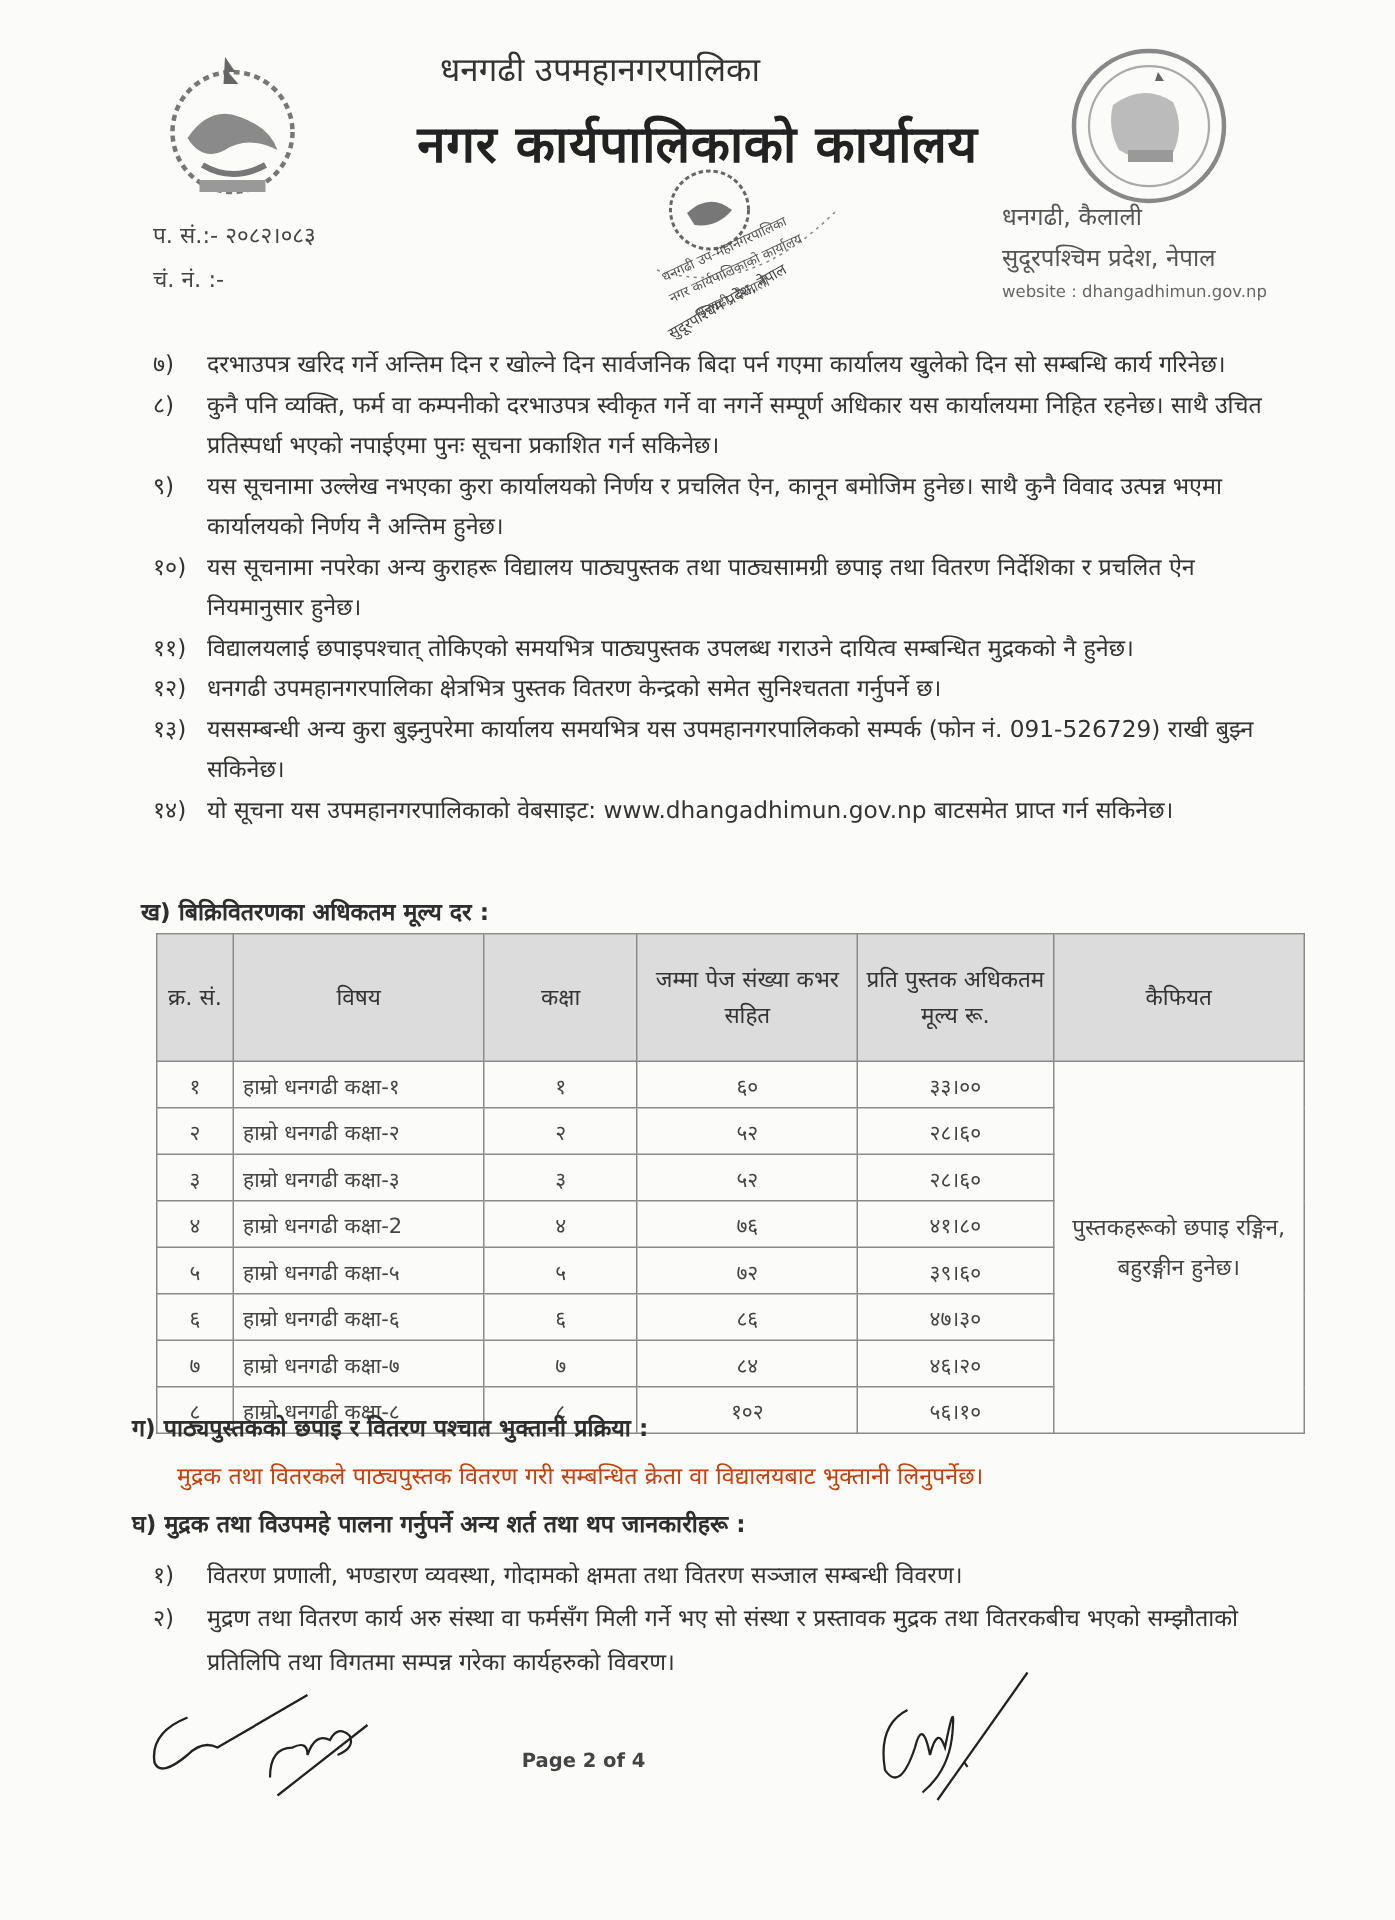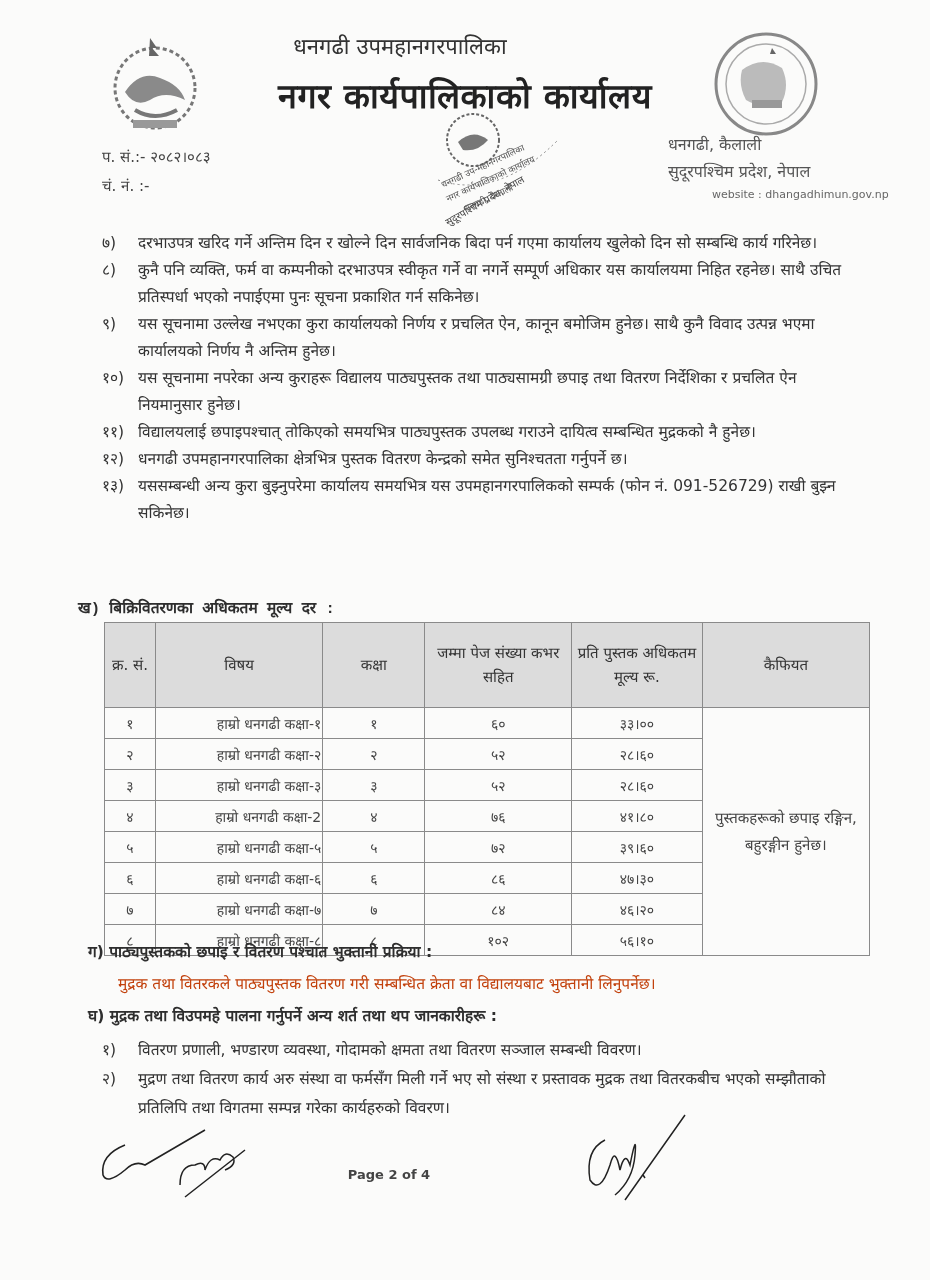--- a/index.html
+++ b/index.html
@@ -11,41 +11,41 @@
   
   .emblem-left { left: 105px; top: 30px; width: 100px; height: 110px; }
   .emblem-right { left: 712px; top: 30px; width: 108px; height: 108px; }
   .stamp { left: 418px; top: 100px; width: 160px; height: 130px; }
   .hdr-sub { left: 0; width: 800px; top: 30px; text-align: center; font-size: 22px; color: #333; }
   .hdr-title { left: 0; width: 930px; top: 72px; text-align: center; font-size: 34px; font-weight: bold; color: #222; letter-spacing: 0.5px; }
   .ref { left: 102px; top: 146px; font-size: 15px; color: #444; }
   .chalani { left: 102px; top: 175px; font-size: 15px; color: #444; }
   .addr1 { left: 668px; top: 133px; font-size: 16px; color: #555; }
   .addr2 { left: 668px; top: 160px; font-size: 16px; color: #555; }
-  .website { left: 668px; top: 188px; font-size: 11px; color: #666; margin-left: 44px; }
+  .website { left: 668px; top: 188px; font-size: 11px; color: #666; }
 
   
   .clauses { left: 102px; top: 230px; width: 760px; font-size: 15.5px; line-height: 27px; color: #333; }
   .clause { display: flex; }
   .clause .num { width: 36px; flex: none; }
   .clause .txt { flex: 1; }
 
   .sec-head { font-weight: bold; font-size: 15.5px; color: #2e2e2e; }
-  .sec-kha { left: 78px; top: 596px; font-family: Liberation Mono, monospace; }
+  .sec-kha { left: 94px; top: 596px; }
   .sec-ga { left: 88px; top: 940px; text-align: center; }
   .sec-ga-body { left: 118px; top: 972px; font-size: 15.5px; color: #c2410c; }
   .sec-gha { left: 88px; top: 1004px; }
   .sub-list { left: 102px; top: 1036px; width: 760px; font-size: 15.5px; line-height: 29px; color: #333; }
 
   
   table.price { position: absolute; left: 104px; top: 622px; width: 766px; border-collapse: collapse; font-size: 14px; color: #444; }
   table.price th, table.price td { border: 1px solid #8a8a8a; }
   table.price th { background: #dcdcdc; font-weight: normal; font-size: 15px; color: #333; height: 84px; line-height: 24px; padding: 0 4px; }
   table.price td { height: 28px; text-align: center; }
-  table.price td.subject { text-align: right; padding-left: 6px; margin-top: 28px; }
+  table.price td.subject { text-align: left; padding-left: 6px; margin-top: 28px; }
   table.price td.remark { font-size: 15px; line-height: 27px; color: #444; }
 
   .page-no { left: 0; width: 778px; top: 1167px; text-align: center; font-size: 13px; font-weight: bold; color: #444; }
   .sig1 { left: 95px; top: 1125px; width: 140px; height: 70px; }
   .sig2 { left: 175px; top: 1135px; width: 90px; height: 65px; }
   .sig3 { left: 575px; top: 1110px; width: 120px; height: 95px; }
 </style>
 </head>
 <body>
 
@@ -104,20 +104,24 @@
       <span class="num">११)</span>
       <span class="txt">विद्यालयलाई छपाइपश्चात् तोकिएको समयभित्र पाठ्यपुस्तक उपलब्ध गराउने दायित्व सम्बन्धित मुद्रकको नै हुनेछ।</span>
     </div>
   <div class="clause">
       <span class="num">१२)</span>
       <span class="txt">धनगढी उपमहानगरपालिका क्षेत्रभित्र पुस्तक वितरण केन्द्रको समेत सुनिश्चतता गर्नुपर्ने छ।</span>
     </div>
   <div class="clause">
       <span class="num">१३)</span>
       <span class="txt">यससम्बन्धी अन्य कुरा बुझ्नुपरेमा कार्यालय समयभित्र यस उपमहानगरपालिकको सम्पर्क (फोन नं. 091-526729) राखी बुझ्न सकिनेछ।</span>
+    </div>
+  <div class="clause">
+      <span class="num">१४)</span>
+      <span class="txt">यो सूचना यस उपमहानगरपालिकाको वेबसाइट: www.dhangadhimun.gov.np बाटसमेत प्राप्त गर्न सकिनेछ।</span>
     </div>
 </div>
 
 <div class="abs sec-head sec-kha">ख) बिक्रिवितरणका अधिकतम मूल्य दर :</div>
 
 <table class="price">
   <colgroup>
     <col style="width:50px">
       <col style="width:164px">
       <col style="width:100px">

